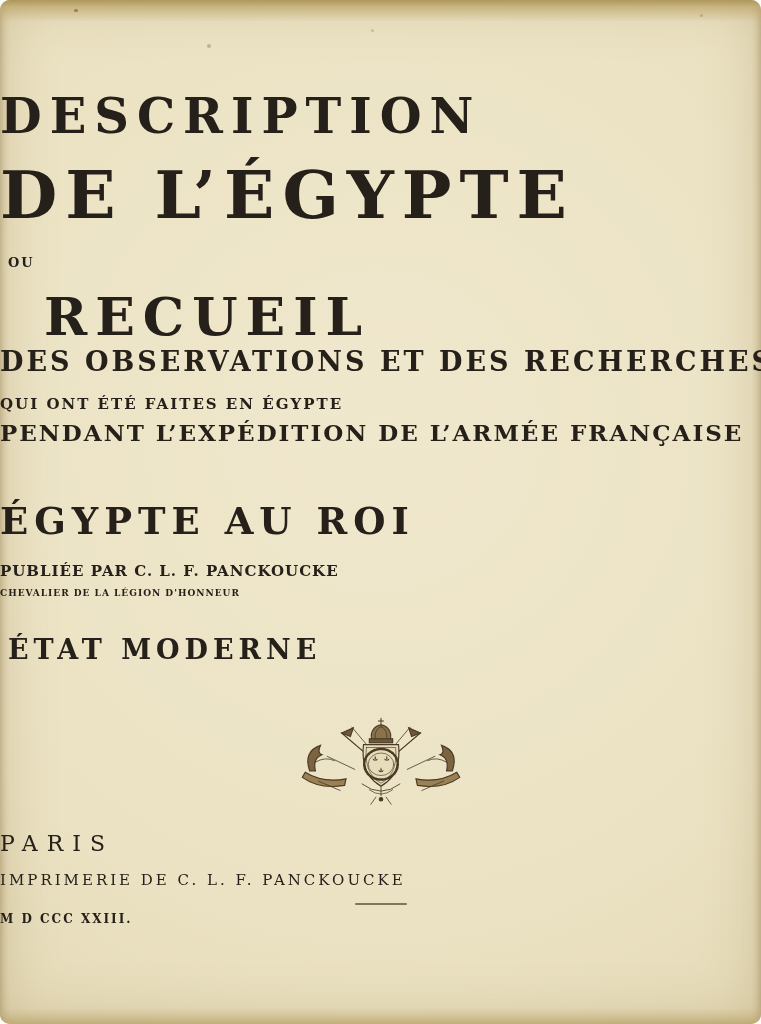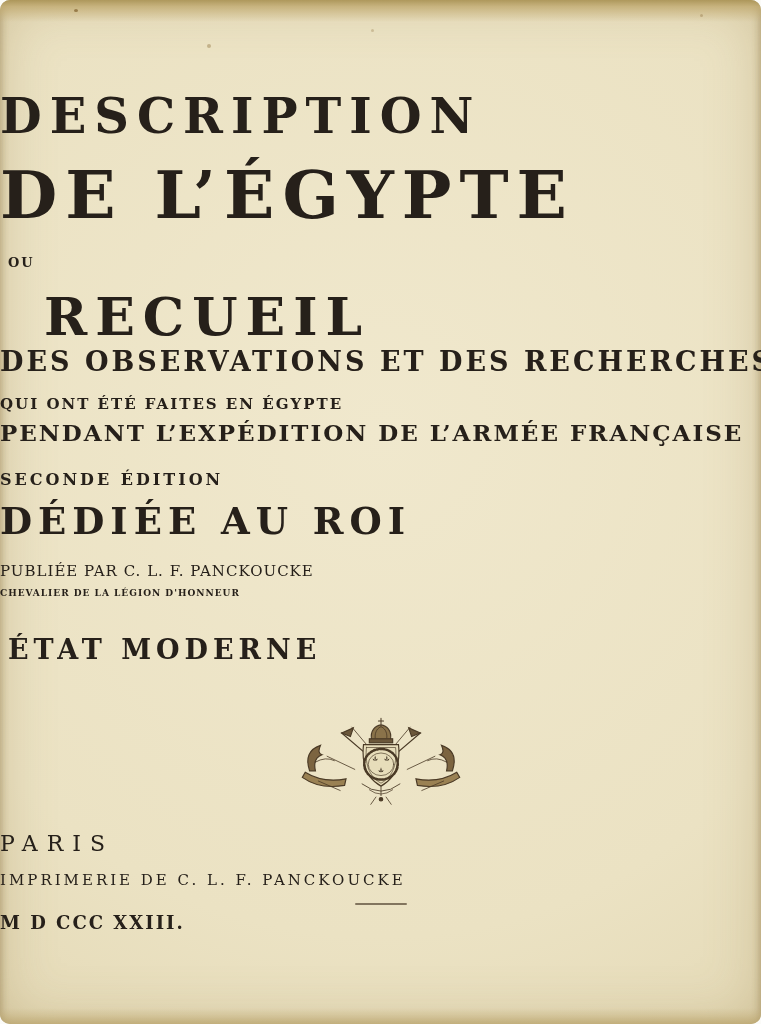--- a/index.html
+++ b/index.html
@@ -40,27 +40,27 @@
   .line{position:absolute;left:0;width:100%;text-align:left;color:#26201a;white-space:nowrap;}
   .t1 {top:88px; font-size:48px;font-weight:700;letter-spacing:8px;}
   .t2 {top:156px;font-size:66px;font-weight:700;letter-spacing:8px;}
   .ou {top:255px;font-size:13px;font-weight:700;letter-spacing:2px;padding-left:8px;}
   .rec{top:286px;font-size:52px;font-weight:700;letter-spacing:8px;margin-left:44px;}
   .obs{top:346px;font-size:27px;font-weight:700;letter-spacing:3px;}
   .qui{top:395px;font-size:15px;font-weight:700;letter-spacing:2px;}
   .pen{top:419px;font-size:23px;font-weight:700;letter-spacing:2px;}
   .sec{top:470px;font-size:16px;font-weight:700;letter-spacing:3px;}
   .ded{top:499px;font-size:37px;font-weight:700;letter-spacing:6px;}
-  .pub{top:562px;font-size:15px;font-weight:400;letter-spacing:1px;}
+  .pub{top:562px;font-size:15px;font-weight:700;letter-spacing:1px;}
   .che{top:588px;font-size:9px; font-weight:700;letter-spacing:1px;}
   .eta{top:634px;font-size:27px;font-weight:700;letter-spacing:5px;padding-left:8px;}
   .tom{top:676px;font-size:20px;font-weight:700;letter-spacing:3px;}
   .par{top:831px;font-size:22px;font-weight:400;letter-spacing:9px;}
   .imp{top:871px;font-size:15px;font-weight:400;letter-spacing:3px;}
-  .dat{top:912px;font-size:18px;font-weight:700;letter-spacing:2px;}
+  .dat{top:912px;font-size:12px;font-weight:700;letter-spacing:2px;}
 
   .mini-rule{
     position:absolute;left:50%;top:903px;transform:translateX(-50%);
     width:52px;height:2px;background:#4a3b28;opacity:.65;border-radius:1px;
   }
   .emblem{
     position:absolute;left:50%;top:714px;transform:translateX(-50%);
     width:176px;height:102px;
   }
 </style>
@@ -75,22 +75,21 @@
   <div class="speck s3"></div>
   <div class="speck s4"></div>
 
   <div class="line t1">DESCRIPTION</div>
   <div class="line t2">DE L’ÉGYPTE</div>
   <div class="line ou">OU</div>
   <div class="line rec">RECUEIL</div>
   <div class="line obs">DES OBSERVATIONS ET DES RECHERCHES</div>
   <div class="line qui">QUI ONT ÉTÉ FAITES EN ÉGYPTE</div>
   <div class="line pen">PENDANT L’EXPÉDITION DE L’ARMÉE FRANÇAISE</div>
-  <div class="line sec">SECONDE ÉDITION</div>
-  <div class="line ded">DÉDIÉE AU ROI</div>
+  <div class="line ded">ÉGYPTE AU ROI</div>
   <div class="line pub">PUBLIÉE PAR C. L. F. PANCKOUCKE</div>
   <div class="line che">CHEVALIER DE LA LÉGION D'HONNEUR</div>
   <div class="line eta">ÉTAT MODERNE</div>
 
   <svg class="emblem" viewBox="0 0 240 140" xmlns="http://www.w3.org/2000/svg">
     <g stroke="#4a3a26" fill="none" stroke-width="1.6" stroke-linecap="round">
 
       <path d="M66,26 L108,62"></path>
       <path d="M174,26 L132,62"></path>
       <path d="M80,18 L112,56" stroke-width="1.1"></path>

